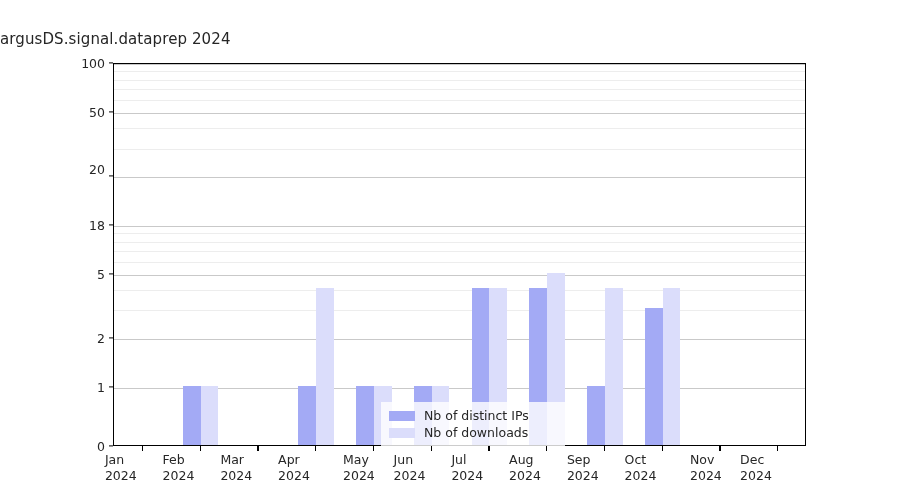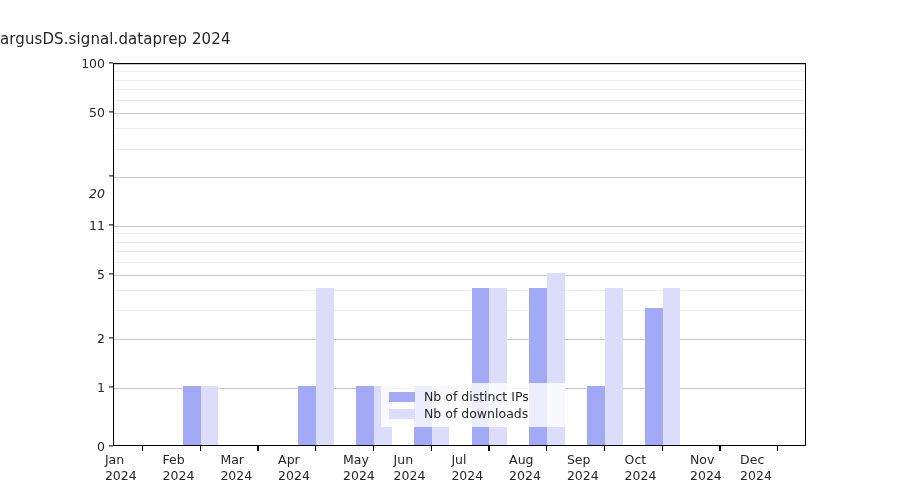--- a/index.html
+++ b/index.html
@@ -129,21 +129,21 @@
     font-size: 12.5px;
     line-height: 16px;
     color: #262626;
   }
   .xtick-label span { display: block; }
 
   
   #legend {
     position: absolute;
     left: 381px;
-    top: 383px;
+    top: 402px;
     width: 184px;
     height: 44px;
     background: rgba(255,255,255,0.80);
     box-sizing: border-box;
     padding: 5px 8px;
   }
   .legend-row {
     display: flex;
     align-items: center;
     height: 17px;
@@ -224,22 +224,22 @@
       <div class="ytick-mark" style="top: 161.8px;"></div>
       <div class="ytick-mark" style="top: 113.1px;"></div>
       <div class="ytick-mark" style="top: 48.7px;"></div>
       <div class="ytick-mark" style="top: 0px;"></div>
     </div>
   <div id="y-axis-labels">
       <div class="ytick-label" style="top: 383px;">0</div>
       <div class="ytick-label" style="top: 323.6px;">1</div>
       <div class="ytick-label" style="top: 274.9px;">2</div>
       <div class="ytick-label" style="top: 210.5px;">5</div>
-      <div class="ytick-label" style="top: 161.8px;">11</div>
-      <div class="ytick-label" style="top: 130px; font-style: italic;">20</div>
+      <div class="ytick-label" style="top: 161.8px;">18</div>
+      <div class="ytick-label" style="top: 106px;">20</div>
       <div class="ytick-label" style="top: 48.7px;">50</div>
       <div class="ytick-label" style="top: 0px;">100</div>
     </div>
 
   <div id="x-axis-ticks">
       <div class="xtick-mark" style="left: 28.9px;"></div>
       <div class="xtick-mark" style="left: 86.6px;"></div>
       <div class="xtick-mark" style="left: 144.4px;"></div>
       <div class="xtick-mark" style="left: 202.1px;"></div>
       <div class="xtick-mark" style="left: 259.9px;"></div>

